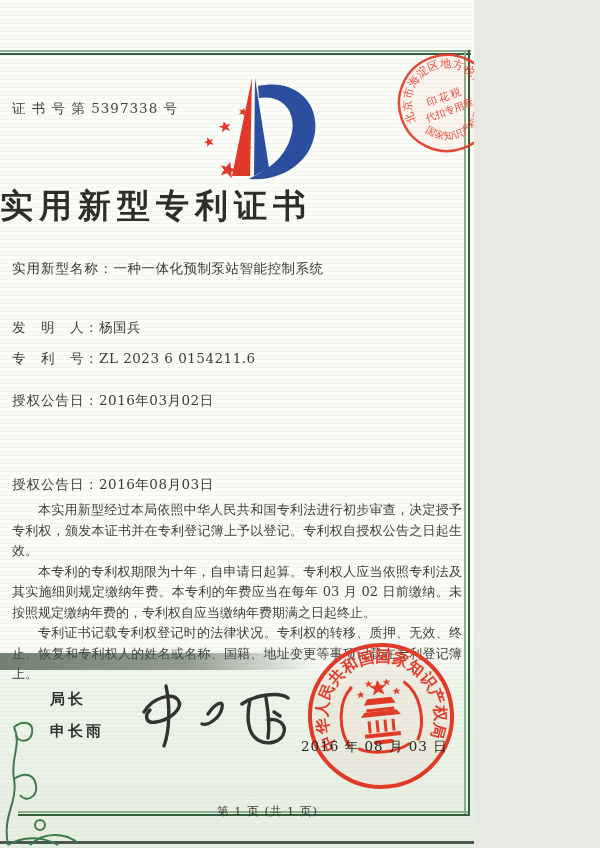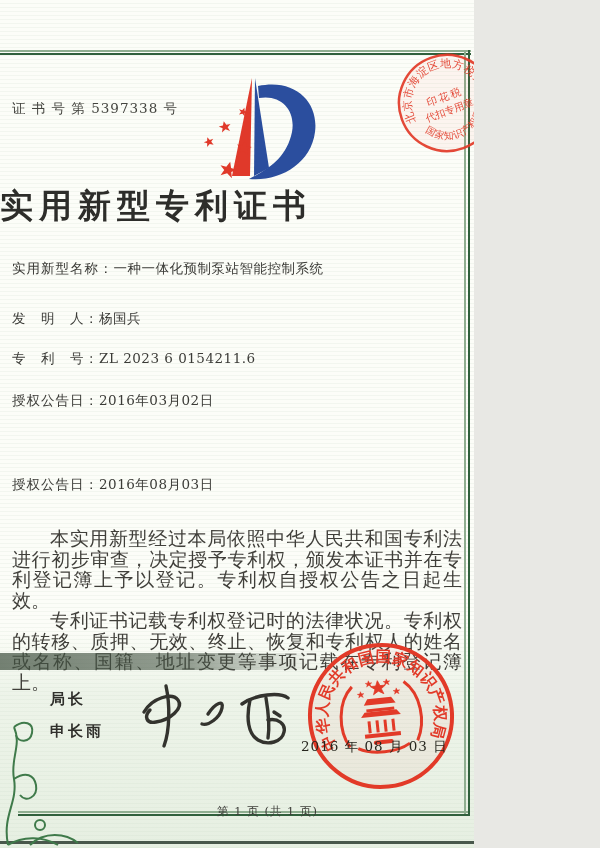--- a/index.html
+++ b/index.html
@@ -27,24 +27,24 @@
   .edge-bottom{left:0;top:841px;width:600px;height:3px;background:#49584c;}
 
   .cert-number{position:absolute;left:12px;top:100px;font-size:13.5px;letter-spacing:1px;color:#44443f;}
   .logo{position:absolute;left:183px;top:72px;}
   .tax-stamp{position:absolute;left:385px;top:46px;opacity:.92;}
   .title{position:absolute;left:0;top:184px;width:470px;text-align:left;
     font-size:33px;font-weight:700;letter-spacing:6px;color:#2d2d2a;}
 
   .field{position:absolute;left:12px;font-size:13.5px;letter-spacing:.5px;color:#3b3b37;white-space:nowrap;}
   .field .lbl{letter-spacing:1px;}
-  .f0{top:260px;} .f1{top:310px;font-family:Liberation Serif, serif;} .f2{top:350px;} .f3{top:392px;} .f4{top:433px;} .f5{top:476px;}
+  .f0{top:260px;} .f1{top:319px;font-family:Liberation Serif, serif;} .f2{top:350px;} .f3{top:392px;} .f4{top:433px;} .f5{top:476px;}
 
   .body-text{position:absolute;left:12px;top:500px;width:450px;
-    font-size:19px;line-height:20.5px;color:#403f3a;text-align:justify;margin-top:28px;}
+    font-size:13px;line-height:20.5px;color:#403f3a;text-align:justify;}
   .body-text p{margin:0;text-indent:2em;}
 
   .scan-band{position:absolute;left:0;top:653px;width:312px;height:17px;
     background:linear-gradient(90deg, rgba(66,82,66,0.72), rgba(66,82,66,0.55) 60%, rgba(66,82,66,0));}
 
   .officer{position:absolute;left:24px;top:690px;font-family:"Liberation Sans","DejaVu Sans",sans-serif;
     font-weight:700;font-size:15px;letter-spacing:3px;color:#30302c;margin-left:26px;}
   .officer div{margin-bottom:13px;}
   .signature{position:absolute;left:118px;top:663px;}
   .seal{position:absolute;left:295px;top:632px;}
@@ -121,20 +121,21 @@
   </div>
   <div class="field f3">
     <span class="lbl">授权公告日：</span><span>2016年03月02日</span>
   </div>
   <div class="field f5">
     <span class="lbl">授权公告日：</span><span>2016年08月03日</span>
   </div>
 
   <div class="body-text">
     <p>本实用新型经过本局依照中华人民共和国专利法进行初步审查，决定授予专利权，颁发本证书并在专利登记簿上予以登记。专利权自授权公告之日起生效。</p>
+    <p>本专利的专利权期限为十年，自申请日起算。专利权人应当依照专利法及其实施细则规定缴纳年费。本专利的年费应当在每年 03 月 02 日前缴纳。未按照规定缴纳年费的，专利权自应当缴纳年费期满之日起终止。</p>
     <p>专利证书记载专利权登记时的法律状况。专利权的转移、质押、无效、终止、恢复和专利权人的姓名或名称、国籍、地址变更等事项记载在专利登记簿上。</p>
   </div>
 
   <div class="scan-band"></div>
 
   <div class="officer">
     <div>局长</div>
     <div>申长雨</div>
   </div>
 

